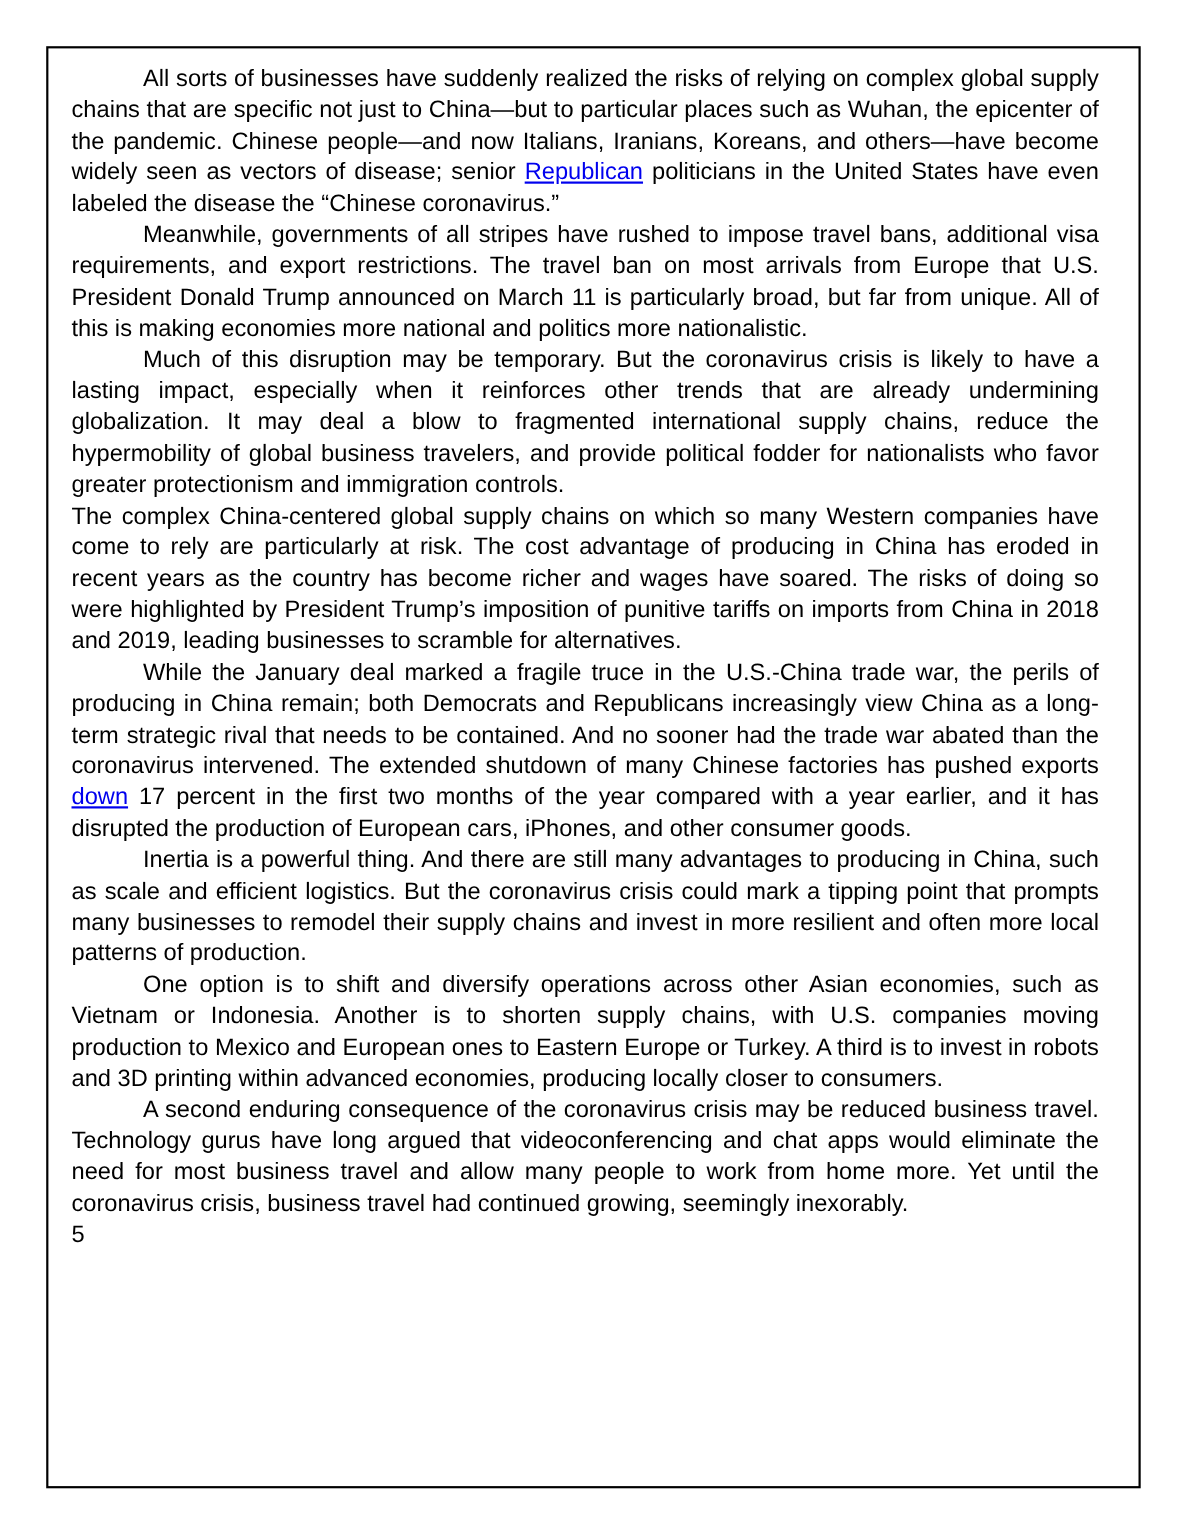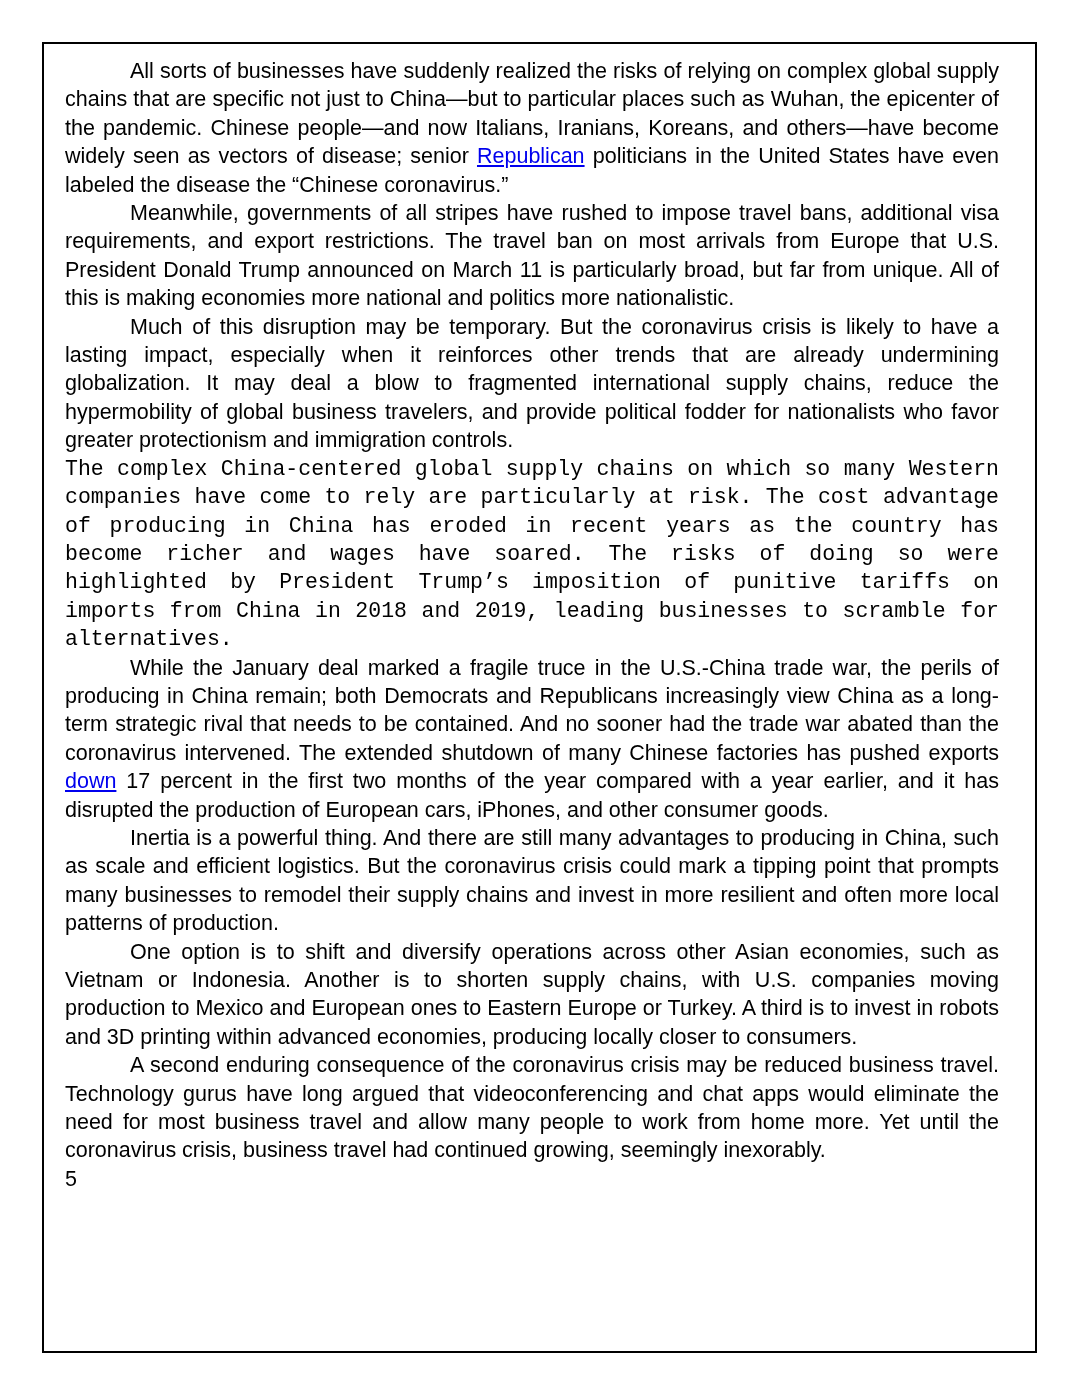--- a/index.html
+++ b/index.html
@@ -28,21 +28,20 @@
   }
   .page-frame p {
     margin: 0;
     font-size: 21.5px;
     line-height: 28.4px;
     text-align: justify;
     text-indent: 65px;
   }
   .page-frame p.no-indent {
     text-indent: 0;
-    font-family: Liberation Mono, monospace;
   }
   a.doc-link {
     color: #0000ee;
     text-decoration: underline;
     cursor: pointer;
   }
   .page-number {
     margin-top: 5px;
     font-size: 20px;
     text-align: center;

